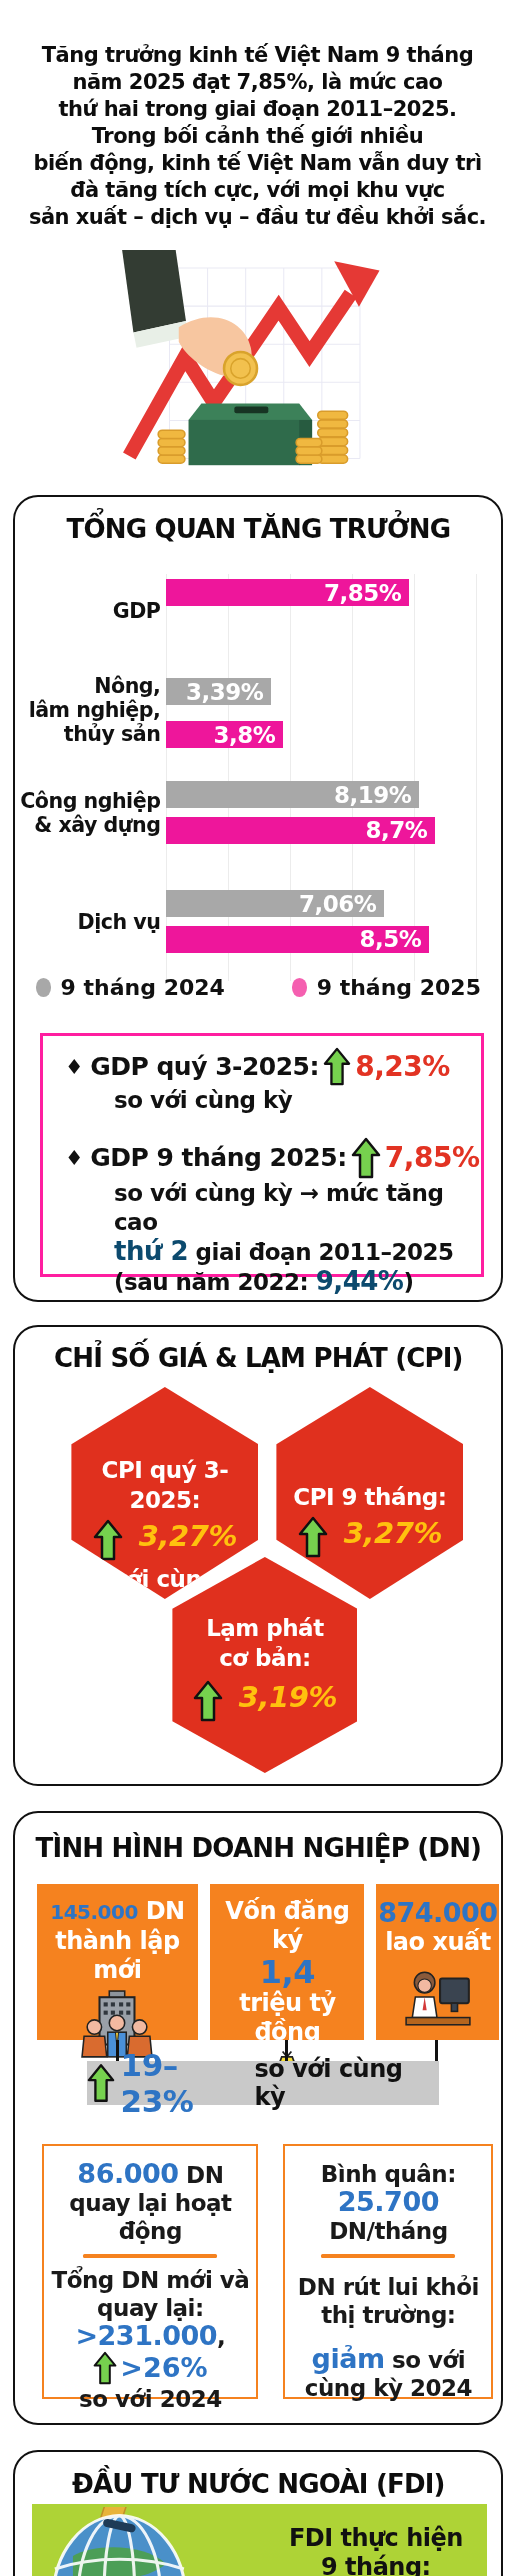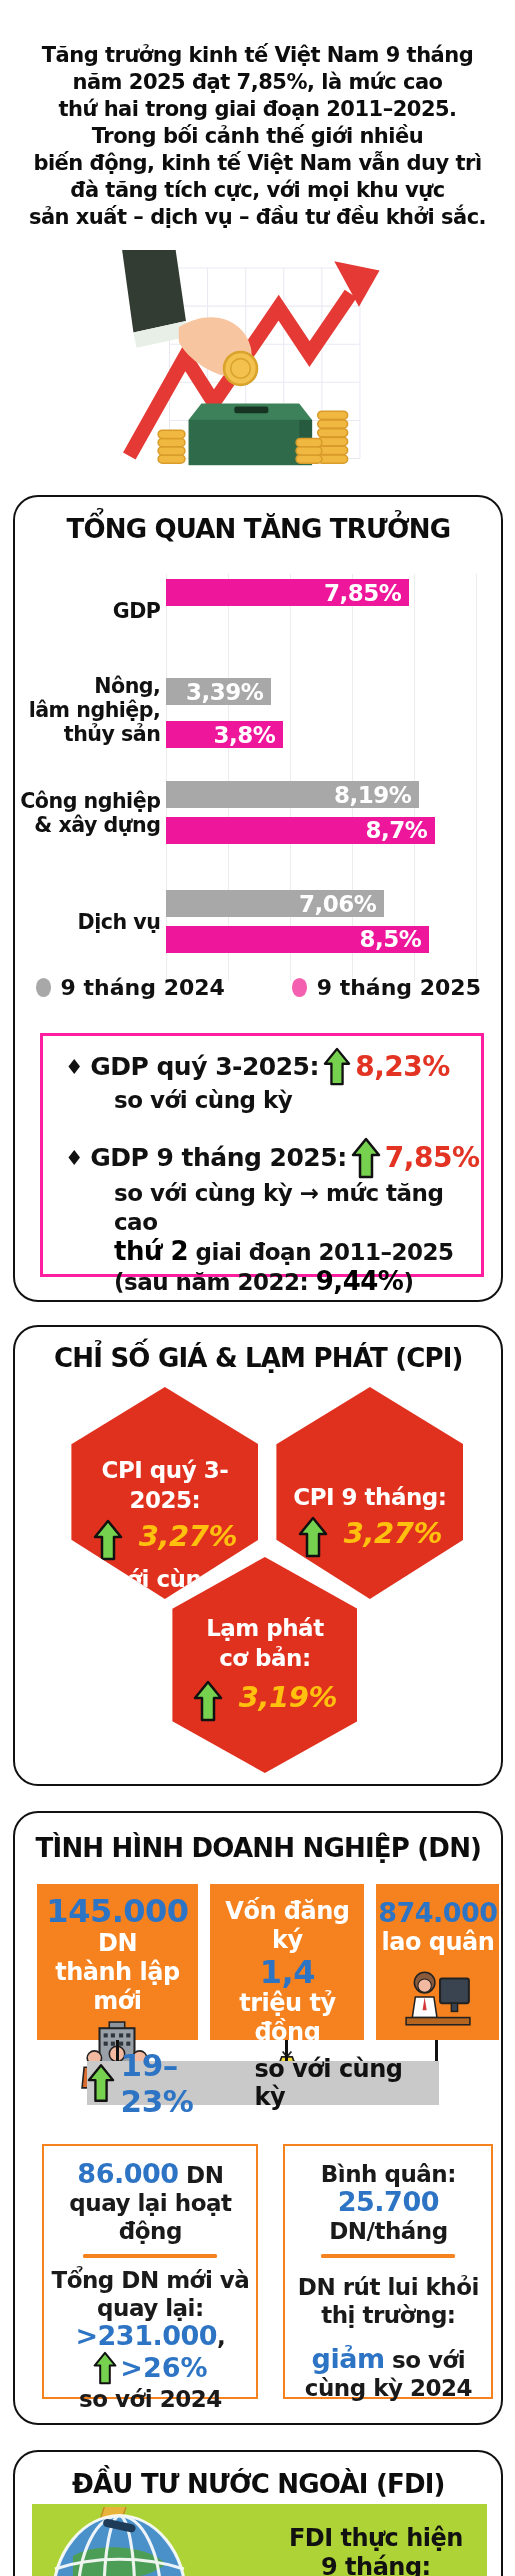--- a/index.html
+++ b/index.html
@@ -26,21 +26,21 @@
   .bar-value { color:#fff; font-weight:800; font-size:23px; padding-right:8.2px; letter-spacing:-0.5px; }
   .legend { position:absolute; top:478px; left:0; width:100%; display:flex; justify-content:center; gap:67px; align-items:center; }
   .legend-item { display:flex; align-items:center; gap:9.3px; font-size:22px; font-weight:600; }
   .legend-dot { width:15.5px; height:18.5px; border-radius:50%; }
 
   .pink-box { position:absolute; left:25px; top:536px; width:444px; height:244px; border:3.1px solid #ff1ea0; background:#fff; padding:11.3px 15.5px 0 21.6px; }
   .hl-row { display:flex; align-items:center; gap:4.1px; font-size:25px; font-weight:800; letter-spacing:-0.5px; white-space:nowrap; }
   .hl-bullet { font-size:20.6px; margin-right:3.1px; }
   .hl-pct { color:#e23323; font-size:28px; }
   .hl-sub { font-size:23px; font-weight:600; padding-left:49px; letter-spacing:-0.5px; line-height:29px; }
-  .red-strong { color:#000000; font-weight:800; }
+  .red-strong { color:#0c4a6e; font-weight:800; }
 
   
   .up-arrow { display:inline-block; flex:none; }
   .up-arrow path { fill:#76d14e; stroke:#111; stroke-width:5; stroke-linejoin:round; }
 
   
   .hex { position:absolute; background:#e0301e; color:#fff; text-align:center; }
   .hex1, .hex2 { clip-path:polygon(50% 0, 100% 27%, 100% 72%, 50% 100%, 0 72%, 0 27%); }
   .hex3 { clip-path:polygon(50% 0, 100% 24%, 100% 76%, 50% 100%, 0 76%, 0 24%); }
   .hex-line { font-size:23px; font-weight:600; line-height:30px; letter-spacing:-0.5px; }
@@ -268,21 +268,21 @@
         </svg>
       <span class="hex-pct">3,19%</span>
     </div>
   </div>
 </section>
 
 <section class="card" style="top:1811px; height:614px;">
   <h1 class="card-title" style="top:19.6px;">TÌNH HÌNH DOANH NGHIỆP (DN)</h1>
 
   <div class="stat-card" style="left:21.6px; width:161px;">
-    <div class="stat-line"><span class="stat-num" style="font-size:32px;">145.000</span><span> DN</span></div>
+    <div class="stat-line"><span class="stat-num" style="font-size:20px;">145.000</span><span> DN</span></div>
     <div class="stat-line">thành lập mới</div>
     <svg width="72" height="72" viewBox="0 0 140 140" style="margin-top:4.1px;">
       <rect x="55" y="4" width="30" height="14" fill="#8d949c" stroke="#222" stroke-width="3"></rect>
       <rect x="36" y="16" width="68" height="92" fill="#9aa0a8" stroke="#222" stroke-width="4"></rect>
       <g fill="#30363d">
         <rect x="44" y="26" width="8" height="8"></rect>
           <rect x="58" y="26" width="8" height="8"></rect>
           <rect x="74" y="26" width="8" height="8"></rect>
           <rect x="88" y="26" width="8" height="8"></rect>
         <rect x="44" y="42" width="8" height="8"></rect>
@@ -308,21 +308,21 @@
       <path d="M58 20 L82 20 L90 42 L50 42 Z" fill="#f7de36" stroke="#222" stroke-width="4"></path>
       <path d="M60 8 L70 20 L80 8" fill="none" stroke="#222" stroke-width="4"></path>
       <circle cx="70" cy="72" r="34" fill="#f7de36" stroke="#222" stroke-width="4"></circle>
       <rect x="12" y="92" width="26" height="32" rx="6" fill="#4a90d9" stroke="#222" stroke-width="3"></rect>
       <path d="M38 112 C58 128 96 128 112 108 L112 122 L38 126 Z" fill="#f6c6a0" stroke="#222" stroke-width="3"></path>
     </svg>
   </div>
 
   <div class="stat-card" style="left:361px; width:123px;">
     <div class="stat-num" style="font-size:27px; line-height:31px;">874.000</div>
-    <div class="stat-line">lao quân</div>
+    <div class="stat-line">lao xuất</div>
     <svg width="72" height="68" viewBox="0 0 140 132" style="margin-top:5.2px;">
       <rect x="74" y="30" width="56" height="48" rx="4" fill="#3a4450" stroke="#222" stroke-width="4"></rect>
       <rect x="96" y="78" width="12" height="16" fill="#3a4450" stroke="#222" stroke-width="3"></rect>
       <circle cx="44" cy="38" r="20" fill="#8a5a3b" stroke="#222" stroke-width="3"></circle>
       <circle cx="44" cy="44" r="13" fill="#f2b9a1" stroke="#222" stroke-width="2"></circle>
       <path d="M20 106 L26 66 L62 66 L68 106 Z" fill="#ffffff" stroke="#222" stroke-width="3"></path>
       <path d="M44 66 L48 92 L40 92 Z" fill="#d43a3a"></path>
       <rect x="8" y="106" width="124" height="14" fill="#b5651d" stroke="#222" stroke-width="3"></rect>
     </svg>
   </div>

